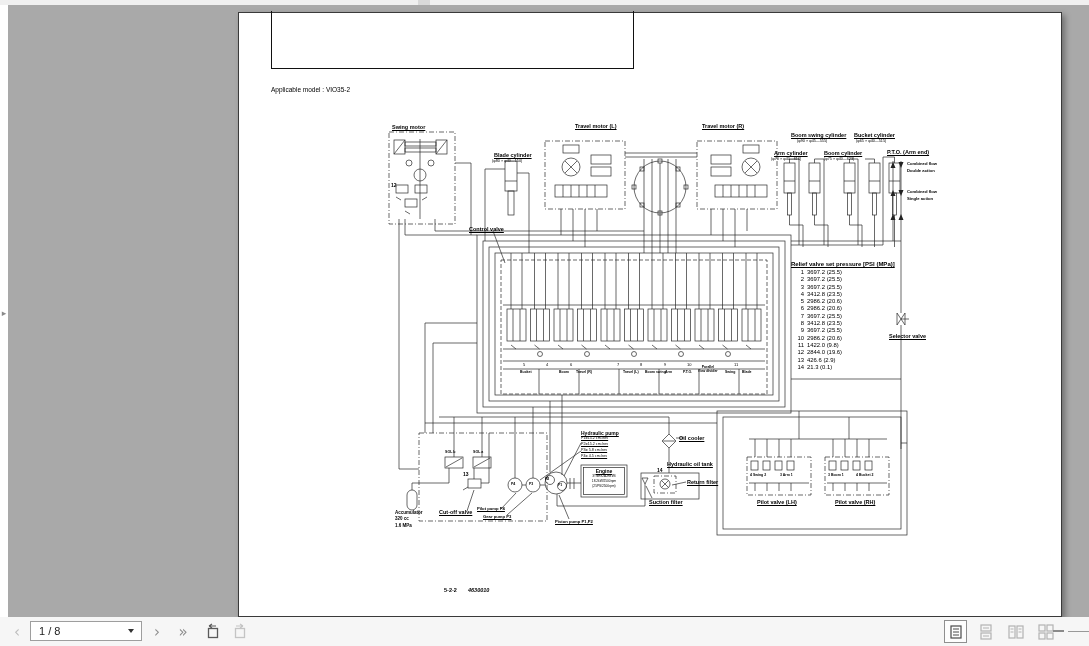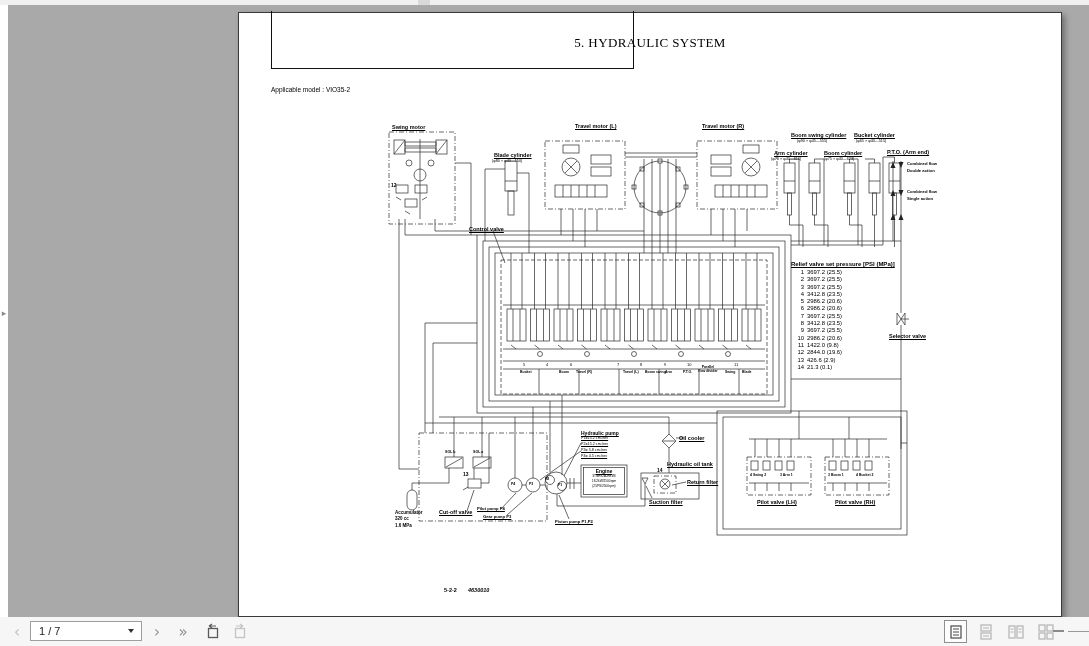--- a/index.html
+++ b/index.html
@@ -275,21 +275,20 @@
           <rect x="602" y="448" width="7" height="9"></rect>
           <rect x="614" y="448" width="7" height="9"></rect>
           <rect x="626" y="448" width="7" height="9"></rect>
         <path d="M510,470 H570 M588,470 H648"></path>
         <path d="M516,470 V478 M528,470 V478 M540,470 V478 M552,470 V478 M594,470 V478 M606,470 V478 M618,470 V478 M630,470 V478"></path>
       </g>
     </g>
   </svg>
 
   <div class="title-box"></div>
-  <div class="doc-title">5. HYDRAULIC SYSTEM</div>
   <div class="appl">Applicable model : VIO35-2</div>
 
   <div class="lbl" style="left:153px;top:111px">Swing motor</div>
   <div class="lbl" style="left:336px;top:110px">Travel motor (L)</div>
   <div class="lbl" style="left:463px;top:110px">Travel motor (R)</div>
   <div class="lbl" style="left:255px;top:139px">Blade cylinder</div>
   <div class="spec" style="left:253px;top:146px">(φ80 × φ40—150)</div>
   <div class="lbl" style="left:552px;top:119px">Boom swing cylinder</div>
   <div class="spec" style="left:558px;top:126px">(φ90 × φ45—555)</div>
   <div class="lbl" style="left:615px;top:119px">Bucket cylinder</div>
@@ -436,21 +435,21 @@
 
   <div class="footer-no" style="left:205px">5-2-2</div>
   <div class="footer-no" style="left:229px;font-style:italic">4630010</div>
 </div>
 
 <div class="toolbar">
   <div class="tb-btn" style="left:8px;width:18px">
       <span class="chev chev-disabled">‹</span>
     </div>
   <div class="page-box">
-    <span class="txt">1 / 7</span>
+    <span class="txt">1 / 8</span>
     <span class="caret"></span>
   </div>
   <div class="tb-btn" style="left:148px;width:18px">
       <span class="chev">›</span>
     </div>
   <div class="tb-btn" style="left:172px;width:22px">
       <span class="chev">»</span>
     </div>
   <div class="tb-btn" style="left:200px;width:24px">
     <svg width="17" height="17" viewBox="0 0 17 17">

